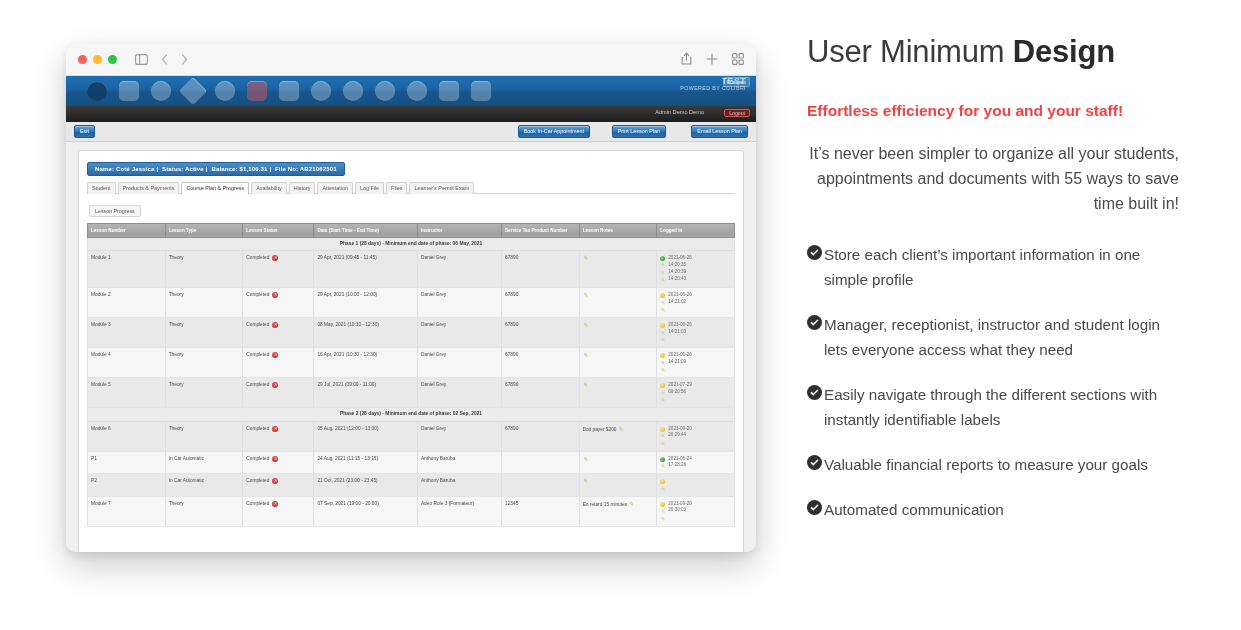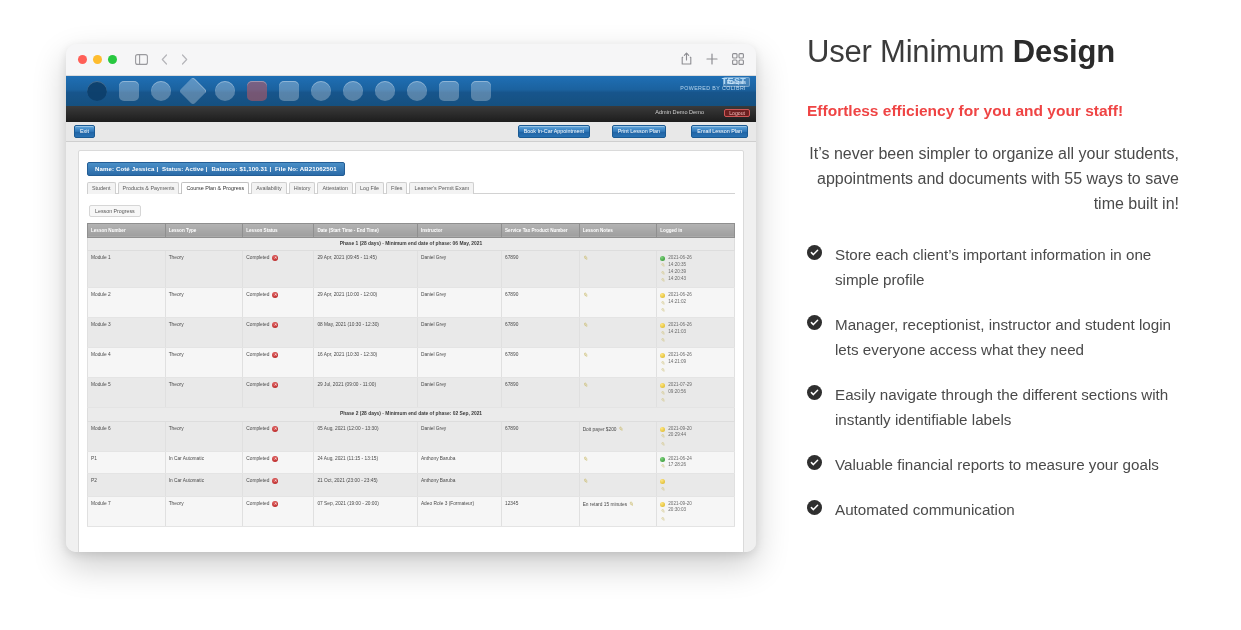--- a/index.html
+++ b/index.html
@@ -167,21 +167,21 @@
   h2.sub {
     margin: 32px 0 0 0; font-size: 15.5px; font-weight:700; color:#ef4444;
   }
   p.lede {
     margin: 21px 0 0 0; font-size: 16px; line-height: 25px; color:#4a4a4a; font-weight:400;
     max-width: 372px;
     text-align: right;
   }
   ul.features { list-style:none; margin: 26px 0 0 0; padding:0; }
   ul.features li {
-    display:flex; align-items:flex-start; gap: 13px;
+    display:flex; align-items:flex-start; gap: 2px;
     margin-bottom: 20px;
   }
   .chk {
     flex: none; width: 15px; height: 15px; border-radius:50%;
     background:#2f2f2f; color:#fff; margin-top: 3px;
     display:flex; align-items:center; justify-content:center;
   }
   .chk svg { display:block; }
   .feat-text { font-size:15.2px; line-height: 25px; color:#4a4a4a; max-width: 345px; }
 </style>

